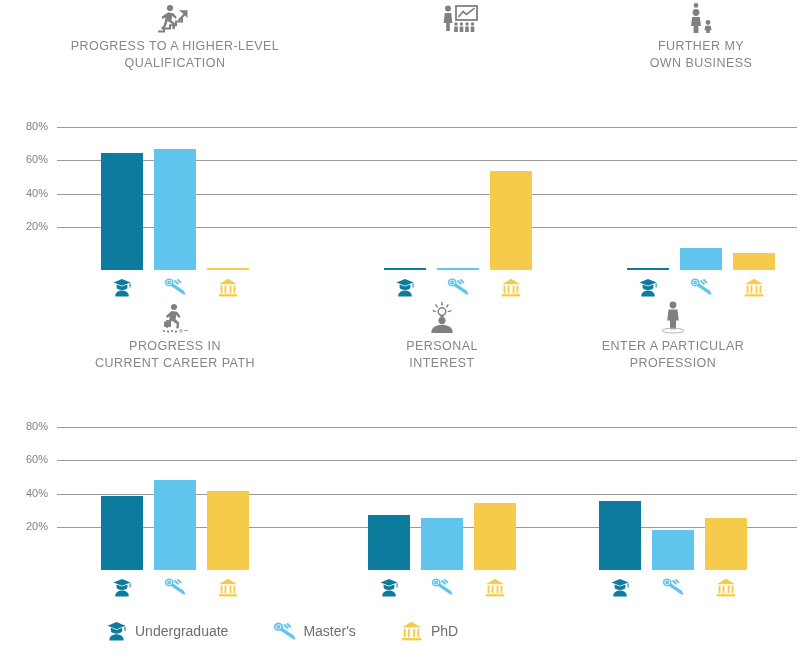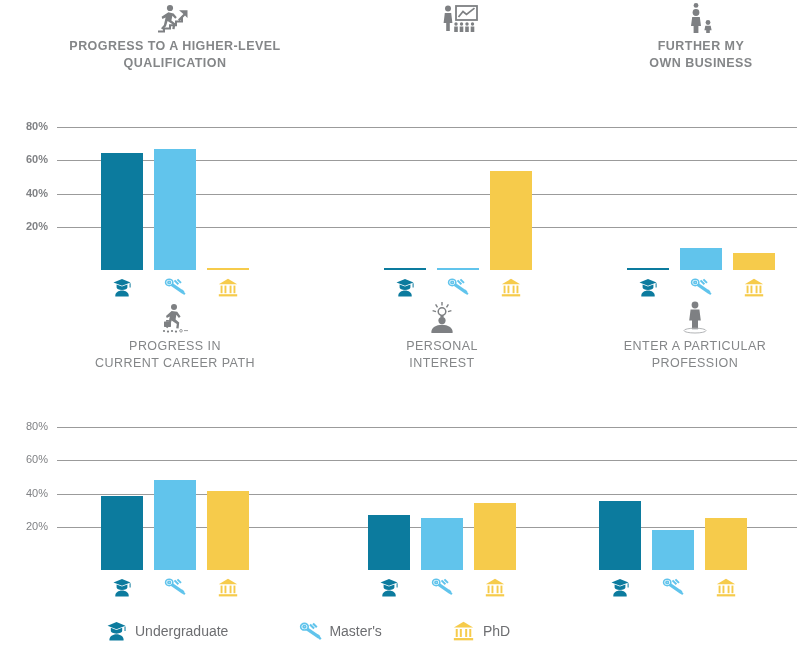--- a/index.html
+++ b/index.html
@@ -8,21 +8,21 @@
     background:#ffffff;
     font-family:"Liberation Sans", sans-serif;
     color:#808285;
     overflow:hidden;
     position:relative;
   }
   .chart-root{position:relative;width:811px;height:659px;}
 
   
   .chart-row{position:relative;width:811px;height:290px;}
-  .chart-row.row-1{height:300px;font-weight:bold;}
+  .chart-row.row-1{height:300px;}
   .chart-row.row-2{height:300px;}
 
   
   .panel-headers{position:relative;height:110px;}
   .panel-header{
     position:absolute;
     width:230px;
     text-align:center;
     top:0;
   }
@@ -111,21 +111,21 @@
     width:42px;display:flex;justify-content:center;align-items:center;
   }
 
   
   .legend{
     position:absolute;
     left:104px;
     top:620px;
     display:flex;
     align-items:flex-start;
-    gap:70px;
+    gap:44px;
   }
   .legend-item{display:flex;align-items:center;gap:7px;}
   .legend-label{font-size:14px;color:#6d6e71;}
   .legend-icon{display:flex;align-items:center;justify-content:center;width:24px;height:22px;}
 </style>
 </head>
 <body>
 
 <div class="chart-root">
 
@@ -360,21 +360,21 @@
             <circle cx="17" cy="29" r="1.1"></circle>
               <circle cx="21" cy="29.6" r="1.1"></circle>
             <circle cx="26" cy="28.8" r="1.3" fill="none" stroke="#9b9d9f" stroke-width="1"></circle>
             <path d="M29 28.6 L33 28.6" stroke="#9b9d9f" stroke-width="1"></path>
           </svg>
         </div>
         <div class="panel-title">PROGRESS IN
 CURRENT CAREER PATH</div>
       </div>
 
-      <div class="panel-header" style="left:580px;">
+      <div class="panel-header" style="left:558px;">
         <div class="p-icon">
           <svg width="26" height="34" viewBox="0 0 26 34" fill="#7e8083">
             <circle cx="13" cy="5" r="3.4"></circle>
             <path d="M8.6 9.6 L17.4 9.6 L18.8 20.6 L16 20.6 L16 29.2 L10 29.2 L10 20.6 L7.2 20.6 Z"></path>
             <ellipse cx="13" cy="30.6" rx="11" ry="2.4" fill="none" stroke="#b3b5b7" stroke-width="1"></ellipse>
           </svg>
         </div>
         <div class="panel-title">ENTER A PARTICULAR
 PROFESSION</div>
       </div>

